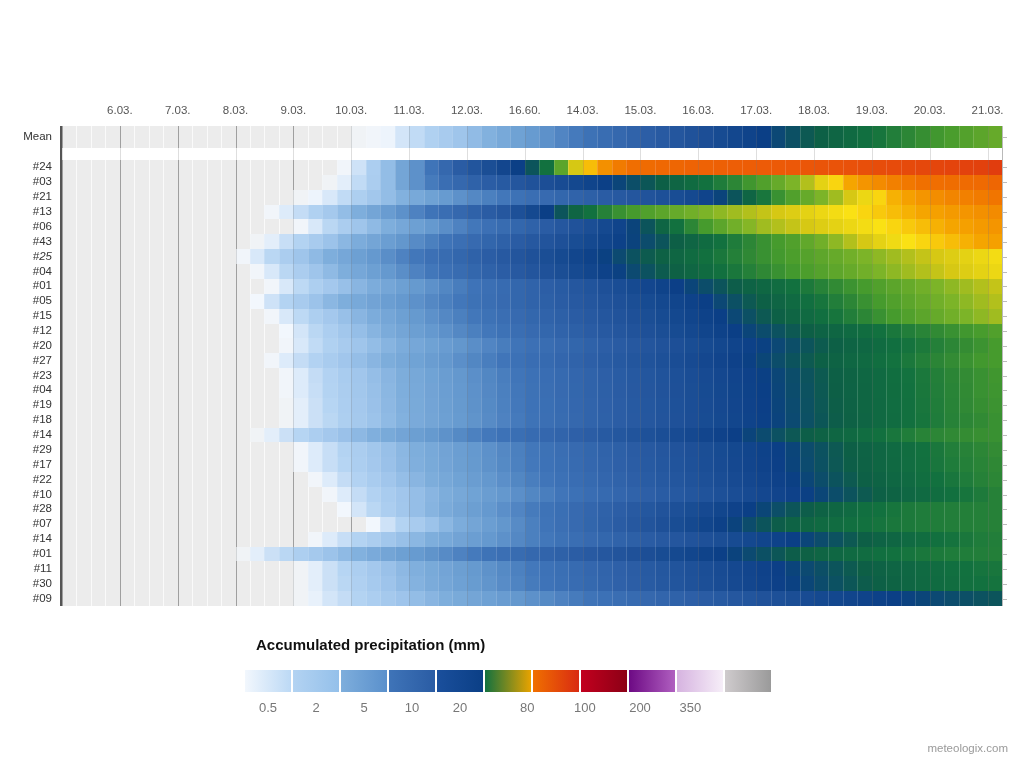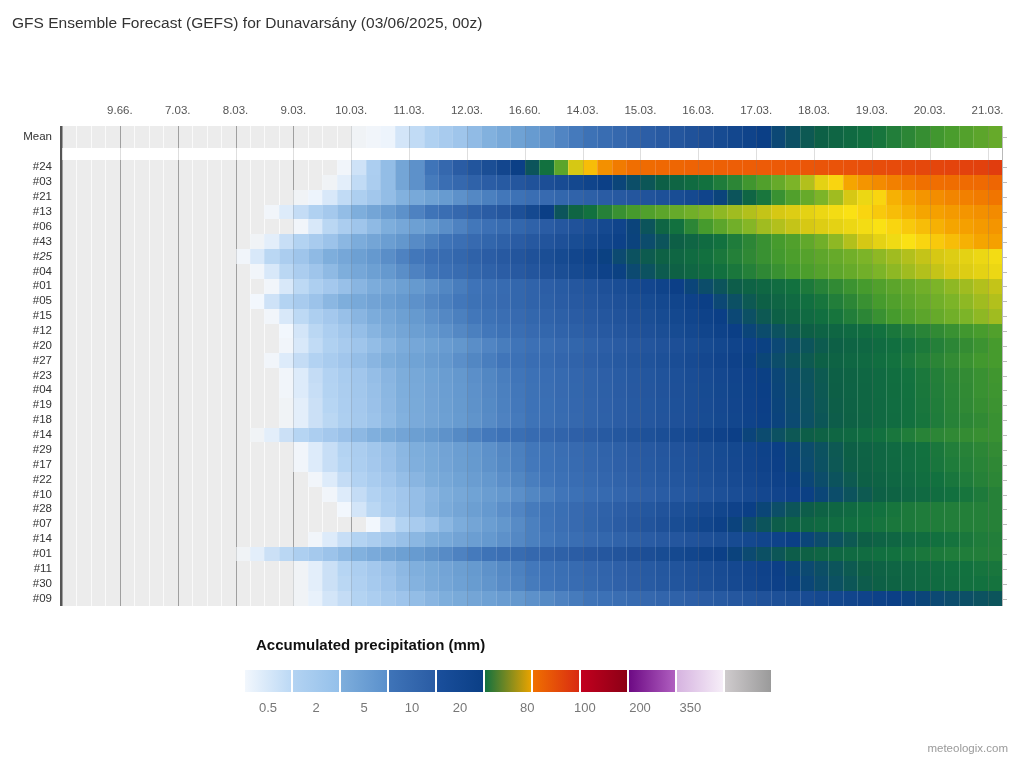--- a/index.html
+++ b/index.html
@@ -50,25 +50,24 @@
   }
   .watermark{
     position:absolute;right:16px;top:742px;font-size:11.5px;color:#9a9a9a;
     white-space:nowrap;
   }
 </style>
 </head>
 <body>
 
 <div class="title-block">
-  <div class="title-main">GFS Ensemble Forecast (GEFS) for Dunavarsány (03/06/2025, 00z)</div>
 </div>
 
 <div id="xaxis">
-    <div class="xlab" style="left: 57.8462px;">9.66.</div>
+    <div class="xlab" style="left: 57.8462px;">6.03.</div>
     <div class="xlab" style="left: 115.692px;">7.03.</div>
     <div class="xlab" style="left: 173.538px;">8.03.</div>
     <div class="xlab" style="left: 231.385px;">9.03.</div>
     <div class="xlab" style="left: 289.231px;">10.03.</div>
     <div class="xlab" style="left: 347.077px;">11.03.</div>
     <div class="xlab" style="left: 404.923px;">12.03.</div>
     <div class="xlab" style="left: 462.769px;">16.60.</div>
     <div class="xlab" style="left: 520.615px;">14.03.</div>
     <div class="xlab" style="left: 578.462px;">15.03.</div>
     <div class="xlab" style="left: 636.308px;">16.03.</div>

